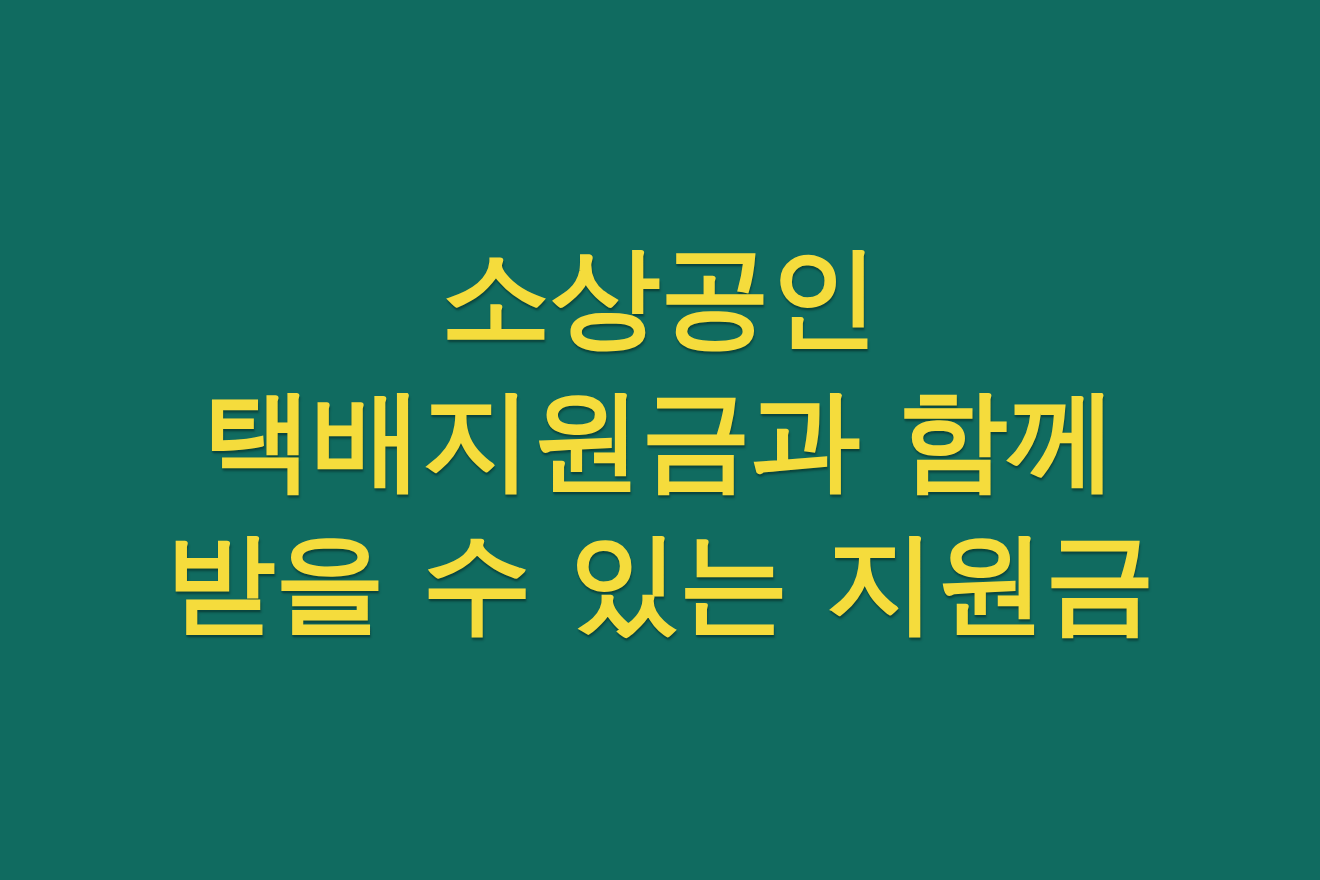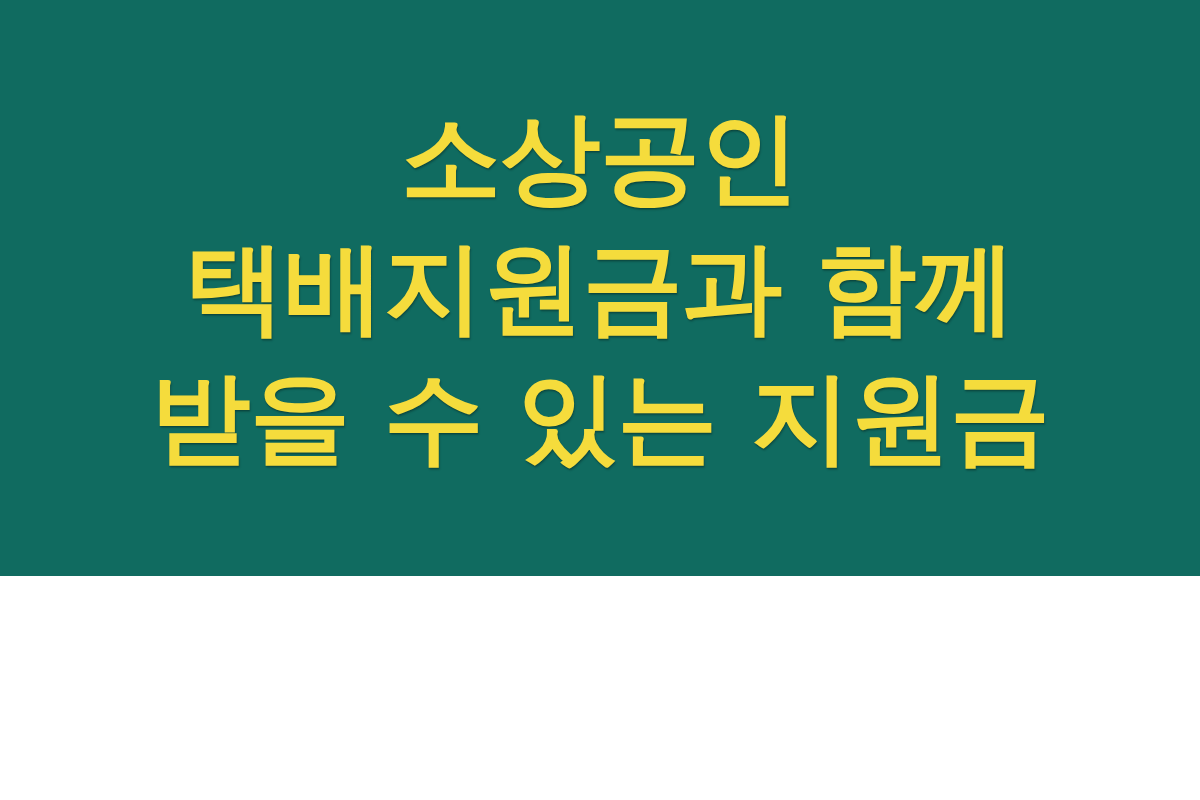--- a/index.html
+++ b/index.html
@@ -11,21 +11,21 @@
   body {
     width: 1200px;
     height: 800px;
     overflow: hidden;
     font-family: "Liberation Sans", "DejaVu Sans", sans-serif;
   }
 
   #banner {
     position: relative;
     width: 1200px;
-    height: 576px;
+    height: 800px;
     box-sizing: border-box;
     display: flex;
     align-items: center;
     justify-content: center;
     background: #106B60;
     overflow: hidden;
   }
 
   #headline {
     display: block;

